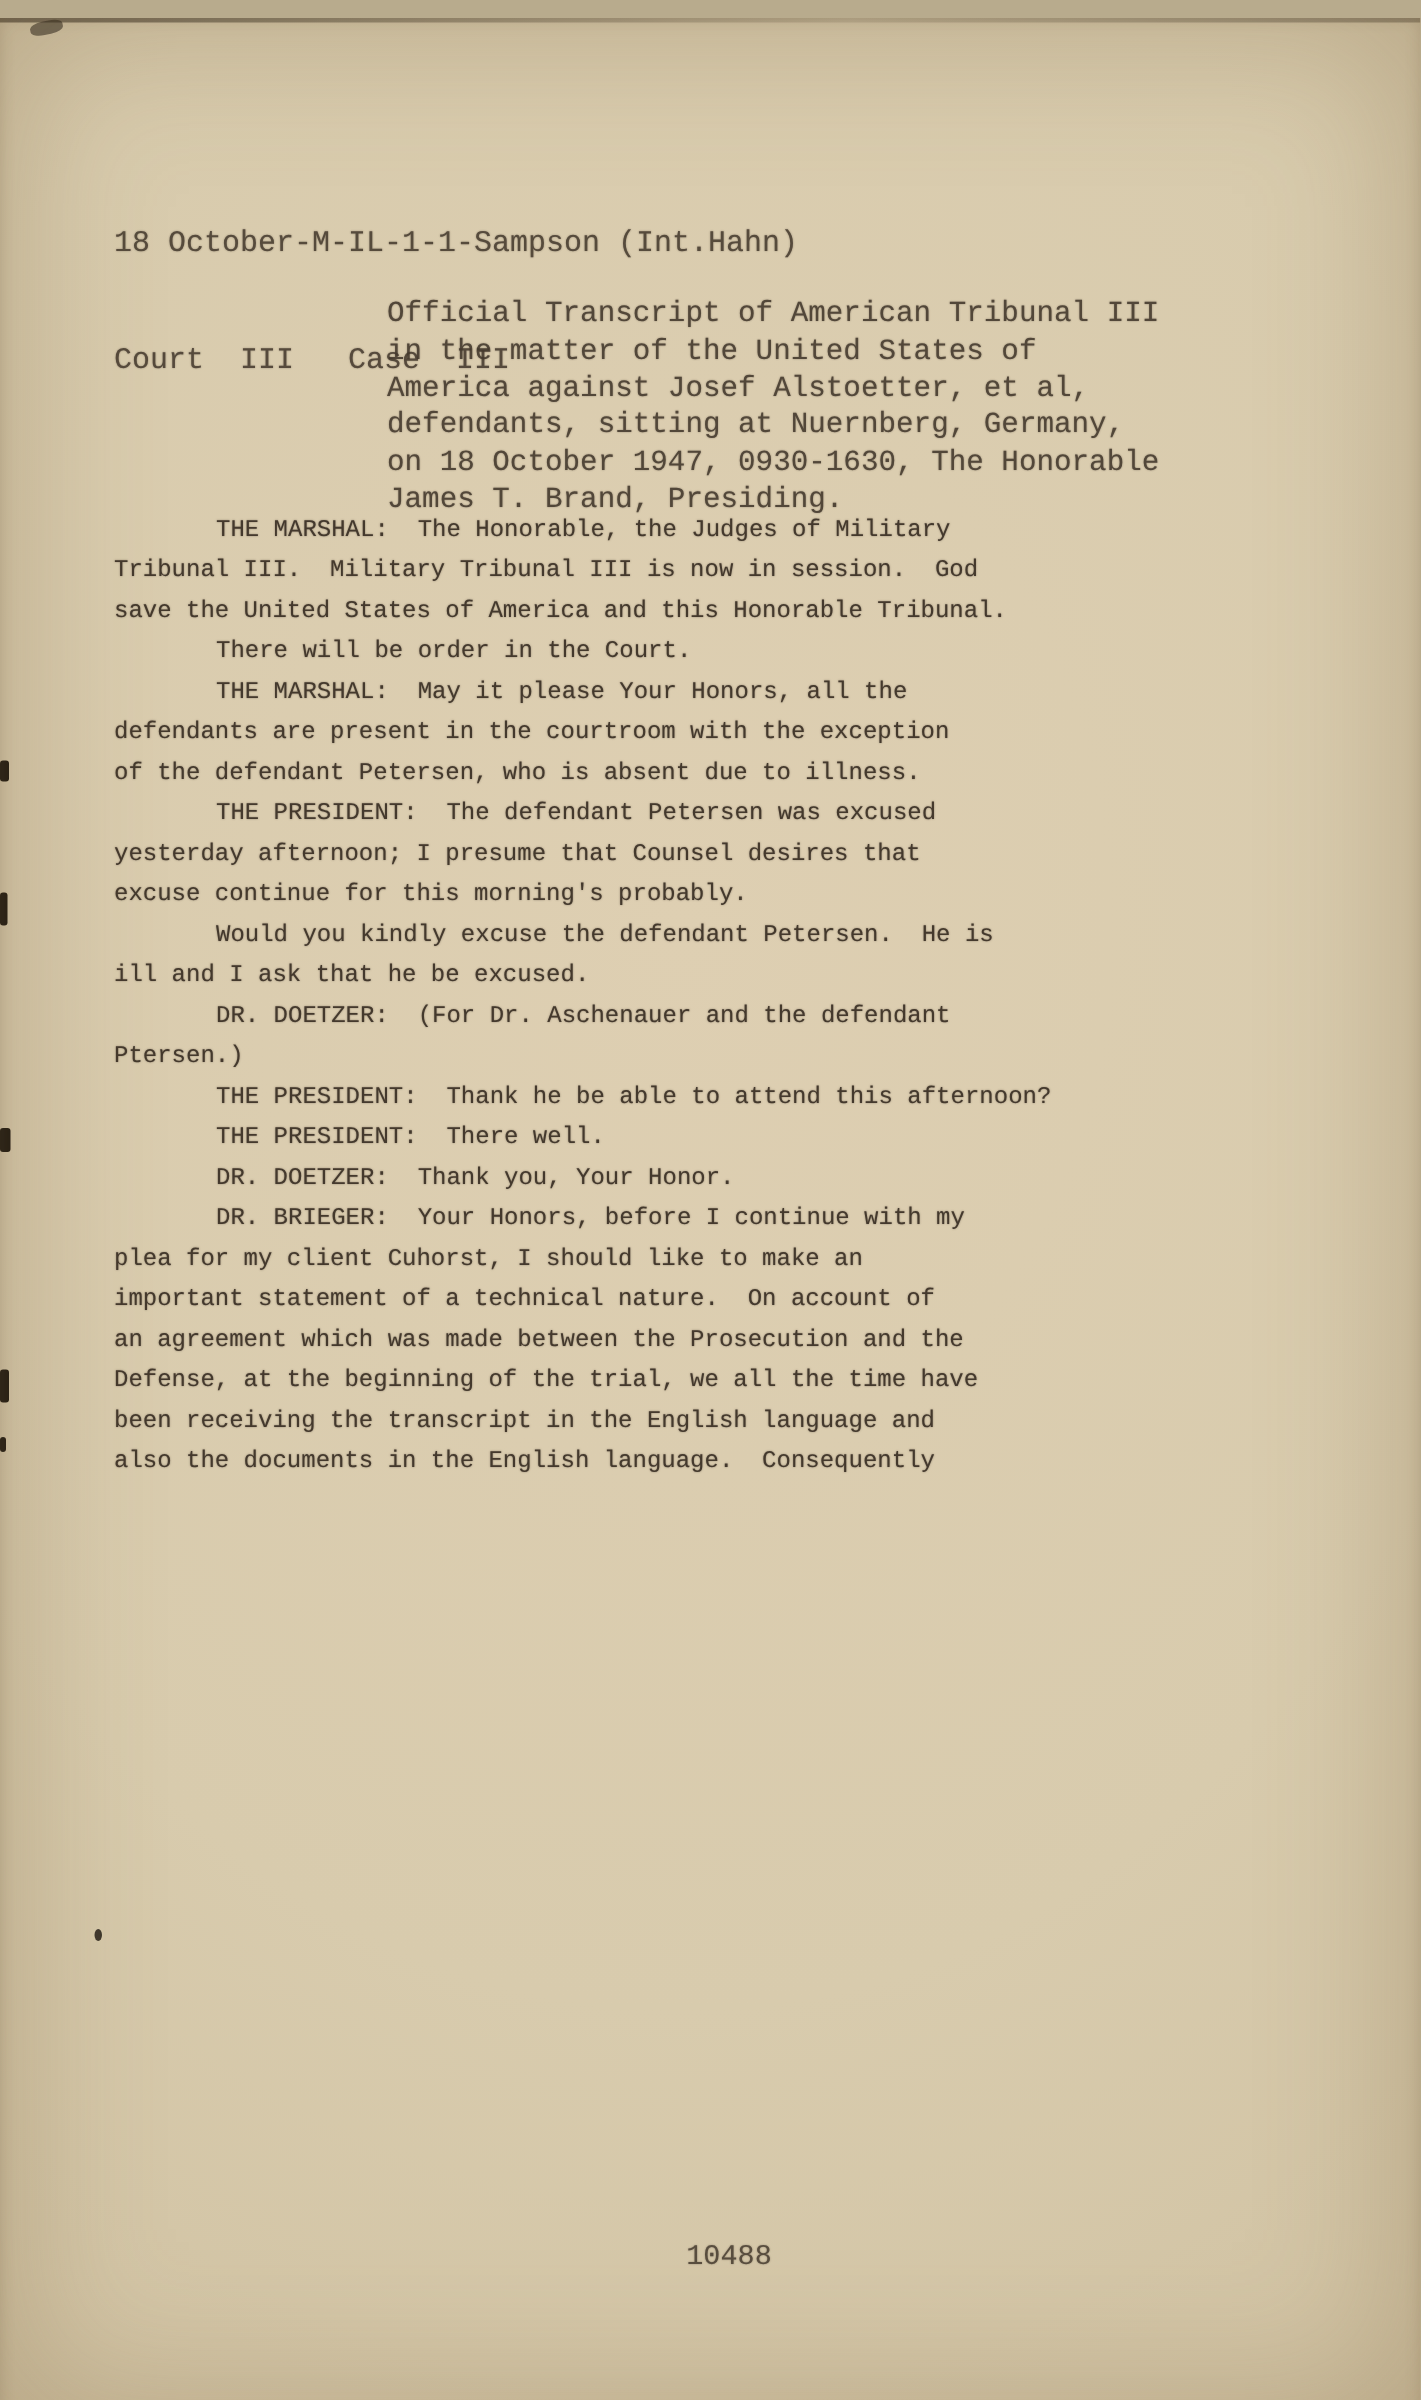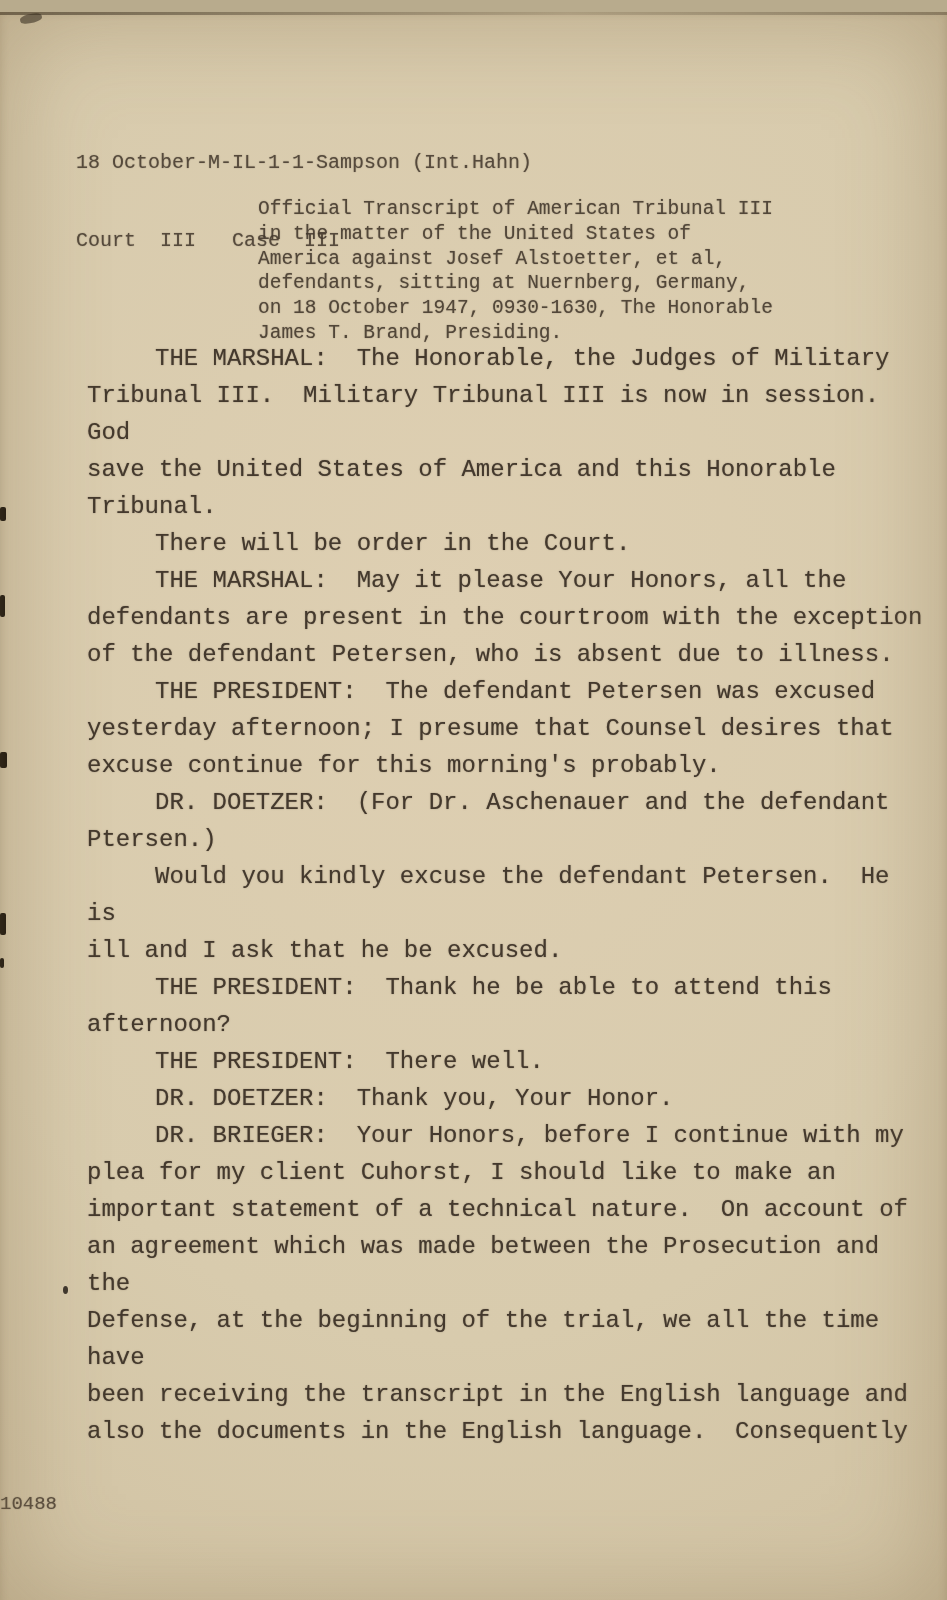--- a/index.html
+++ b/index.html
@@ -25,31 +25,32 @@
     position:absolute; left:76px; top:86px;
     font-size:20px; line-height:26px;
     white-space:pre; opacity:0.88;
   }
   .title-block {
     position:absolute; left:258px; top:185px;
     font-size:19.5px; line-height:24.8px;
     white-space:pre-wrap; opacity:0.9;
   }
   .body-text {
-    position:absolute; left:87px; top:328px; width:840px;
-    font-size:24px; line-height:37px;
+    position:absolute; left:76px; top:328px; width:840px;
+    font-size:16px; line-height:27px;
   }
   .body-text p {
     margin:0;
     text-indent:68px;
     white-space:pre-wrap;
   }
   .page-number {
     position:absolute; left:0; top:1481px; width:890px;
-    font-size:19px; opacity:0.85;
+    text-align:center;
+    font-size:19px; opacity:0.85;padding-left:41px;
   }
   
   .mark { position:absolute; background:#17120c; border-radius:2px; }
   .m1 { left:0; top:495px;  width:6px;  height:14px; }
   .m2 { left:0; top:583px;  width:5px;  height:22px; }
   .m3 { left:0; top:740px;  width:7px;  height:16px; }
   .m4 { left:0; top:901px;  width:6px;  height:22px; }
   .m5 { left:0; top:946px;  width:4px;  height:10px; }
   .m6 { left:63px; top:1274px; width:5px; height:8px; border-radius:50%; opacity:0.8; }
   .m7 { left:20px; top:2px; width:22px; height:9px; opacity:0.55; border-radius:40%; transform:rotate(-12deg); }
@@ -85,24 +86,24 @@
     <p>THE MARSHAL:  The Honorable, the Judges of Military
 Tribunal III.  Military Tribunal III is now in session.  God
 save the United States of America and this Honorable Tribunal.</p>
     <p>There will be order in the Court.</p>
     <p>THE MARSHAL:  May it please Your Honors, all the
 defendants are present in the courtroom with the exception
 of the defendant Petersen, who is absent due to illness.</p>
     <p>THE PRESIDENT:  The defendant Petersen was excused
 yesterday afternoon; I presume that Counsel desires that
 excuse continue for this morning's probably.</p>
+    <p>Would you kindly excuse the defendant Petersen.  He is
+ill and I ask that he be excused.</p>
     <p>DR. DOETZER:  (For Dr. Aschenauer and the defendant
 Ptersen.)</p>
-    <p>Would you kindly excuse the defendant Petersen.  He is
-ill and I ask that he be excused.</p>
     <p>THE PRESIDENT:  Thank he be able to attend this afternoon?</p>
     <p>THE PRESIDENT:  There well.</p>
     <p>DR. DOETZER:  Thank you, Your Honor.</p>
     <p>DR. BRIEGER:  Your Honors, before I continue with my
 plea for my client Cuhorst, I should like to make an
 important statement of a technical nature.  On account of
 an agreement which was made between the Prosecution and the
 Defense, at the beginning of the trial, we all the time have
 been receiving the transcript in the English language and
 also the documents in the English language.  Consequently</p>

